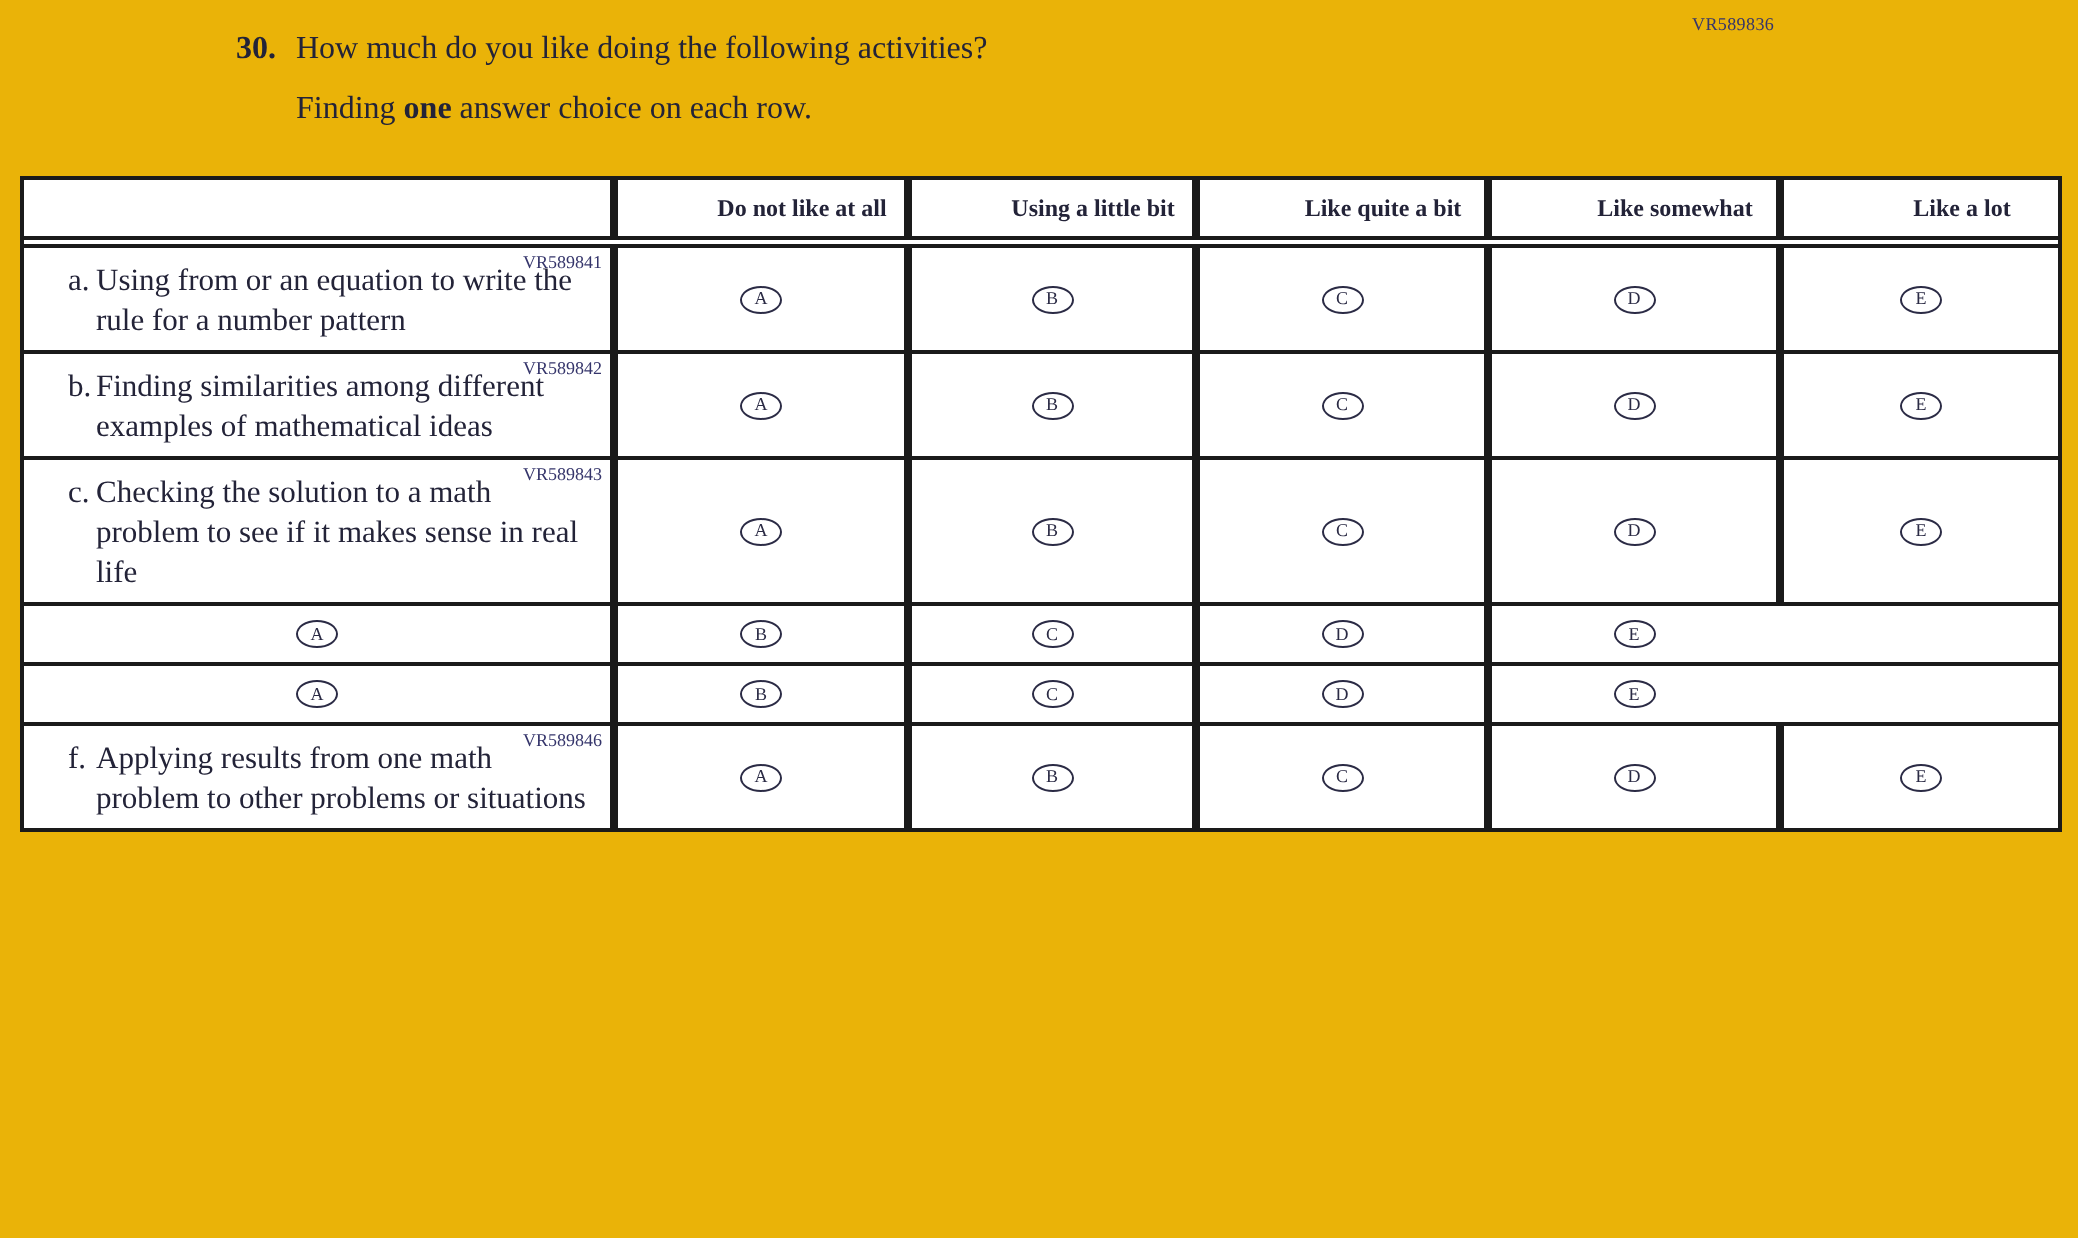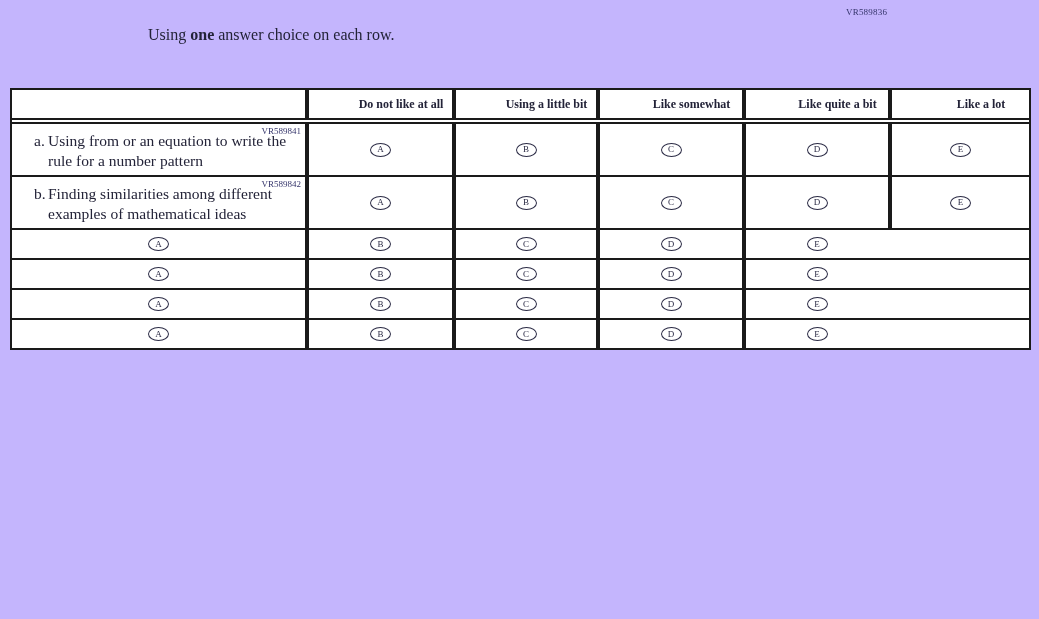--- a/index.html
+++ b/index.html
@@ -5,21 +5,21 @@
   * { margin: 0; padding: 0; box-sizing: border-box; }
   html, body { background: #ffffff; }
   body {
     font-family: "Liberation Serif", "DejaVu Serif", serif;
     color: #232338;
   }
   .page {
     position: relative;
     width: 1039px;
     height: 619px;
-    background: #c4b5fd;
+    background: #eab308;
     overflow: hidden;
     text-decoration: underline;
   }
 
   
   .form-code {
     position: absolute;
     left: 846px;
     top: 7px;
     font-size: 9px;
@@ -119,32 +119,35 @@
   }
 </style>
 </head>
 <body>
 
 <div class="page">
 
   <div class="form-code">VR589836</div>
 
   <div class="question-header">
+    <div>
+      <span class="qnum">30.</span><span>How much do you like doing the following activities?</span>
+    </div>
     <div class="qline2">
-      <span>Using </span><span class="bold-one">one</span><span> answer choice on each row.</span>
+      <span>Finding </span><span class="bold-one">one</span><span> answer choice on each row.</span>
     </div>
   </div>
 
   <div class="qtable">
     <div class="thead">
       <div class="cell colhead"></div>
       <div class="cell colhead">Do not like at all</div>
       <div class="cell colhead">Using a little bit</div>
+      <div class="cell colhead">Like quite a bit</div>
       <div class="cell colhead">Like somewhat</div>
-      <div class="cell colhead">Like quite a bit</div>
       <div class="cell colhead">Like a lot</div>
     </div>
     <div id="rows-container">
   <div class="trow">
     <div class="cell stub-cell">
       <div class="row-code">VR589841</div>
       <div class="row-text">
         <span class="row-letter">a.</span>
         <span class="row-label">Using from or an equation to write the rule for a number pattern</span>
       </div>
@@ -205,104 +208,118 @@
             </span>
     </div>
     <div class="cell opt-cell">
       <span class="bubble">
               <span class="bubble-letter">E</span>
             </span>
     </div>
   </div>
 
   <div class="trow">
-    <div class="cell opt-cell">
-      <span class="bubble">
-              <span class="bubble-letter">A</span>
-            </span>
-    </div>
-    <div class="cell opt-cell">
-      <span class="bubble">
-              <span class="bubble-letter">B</span>
-            </span>
-    </div>
-    <div class="cell opt-cell">
-      <span class="bubble">
-              <span class="bubble-letter">C</span>
-            </span>
-    </div>
-    <div class="cell opt-cell">
-      <span class="bubble">
-              <span class="bubble-letter">D</span>
-            </span>
-    </div>
-    <div class="cell opt-cell">
-      <span class="bubble">
-              <span class="bubble-letter">E</span>
-            </span>
-    </div>
-  </div>
-
-  <div class="trow">
-    <div class="cell opt-cell">
-      <span class="bubble">
-              <span class="bubble-letter">A</span>
-            </span>
-    </div>
-    <div class="cell opt-cell">
-      <span class="bubble">
-              <span class="bubble-letter">B</span>
-            </span>
-    </div>
-    <div class="cell opt-cell">
-      <span class="bubble">
-              <span class="bubble-letter">C</span>
-            </span>
-    </div>
-    <div class="cell opt-cell">
-      <span class="bubble">
-              <span class="bubble-letter">D</span>
-            </span>
-    </div>
-    <div class="cell opt-cell">
-      <span class="bubble">
-              <span class="bubble-letter">E</span>
-            </span>
-    </div>
-  </div>
-
-  <div class="trow">
-    <div class="cell opt-cell">
-      <span class="bubble">
-              <span class="bubble-letter">A</span>
-            </span>
-    </div>
-    <div class="cell opt-cell">
-      <span class="bubble">
-              <span class="bubble-letter">B</span>
-            </span>
-    </div>
-    <div class="cell opt-cell">
-      <span class="bubble">
-              <span class="bubble-letter">C</span>
-            </span>
-    </div>
-    <div class="cell opt-cell">
-      <span class="bubble">
-              <span class="bubble-letter">D</span>
-            </span>
-    </div>
-    <div class="cell opt-cell">
-      <span class="bubble">
-              <span class="bubble-letter">E</span>
-            </span>
-    </div>
-  </div>
-
-  <div class="trow">
+    <div class="cell stub-cell">
+      <div class="row-code">VR589843</div>
+      <div class="row-text">
+        <span class="row-letter">c.</span>
+        <span class="row-label">Checking the solution to a math problem to see if it makes sense in real life</span>
+      </div>
+    </div>
+    <div class="cell opt-cell">
+      <span class="bubble">
+              <span class="bubble-letter">A</span>
+            </span>
+    </div>
+    <div class="cell opt-cell">
+      <span class="bubble">
+              <span class="bubble-letter">B</span>
+            </span>
+    </div>
+    <div class="cell opt-cell">
+      <span class="bubble">
+              <span class="bubble-letter">C</span>
+            </span>
+    </div>
+    <div class="cell opt-cell">
+      <span class="bubble">
+              <span class="bubble-letter">D</span>
+            </span>
+    </div>
+    <div class="cell opt-cell">
+      <span class="bubble">
+              <span class="bubble-letter">E</span>
+            </span>
+    </div>
+  </div>
+
+  <div class="trow">
+    <div class="cell opt-cell">
+      <span class="bubble">
+              <span class="bubble-letter">A</span>
+            </span>
+    </div>
+    <div class="cell opt-cell">
+      <span class="bubble">
+              <span class="bubble-letter">B</span>
+            </span>
+    </div>
+    <div class="cell opt-cell">
+      <span class="bubble">
+              <span class="bubble-letter">C</span>
+            </span>
+    </div>
+    <div class="cell opt-cell">
+      <span class="bubble">
+              <span class="bubble-letter">D</span>
+            </span>
+    </div>
+    <div class="cell opt-cell">
+      <span class="bubble">
+              <span class="bubble-letter">E</span>
+            </span>
+    </div>
+  </div>
+
+  <div class="trow">
+    <div class="cell opt-cell">
+      <span class="bubble">
+              <span class="bubble-letter">A</span>
+            </span>
+    </div>
+    <div class="cell opt-cell">
+      <span class="bubble">
+              <span class="bubble-letter">B</span>
+            </span>
+    </div>
+    <div class="cell opt-cell">
+      <span class="bubble">
+              <span class="bubble-letter">C</span>
+            </span>
+    </div>
+    <div class="cell opt-cell">
+      <span class="bubble">
+              <span class="bubble-letter">D</span>
+            </span>
+    </div>
+    <div class="cell opt-cell">
+      <span class="bubble">
+              <span class="bubble-letter">E</span>
+            </span>
+    </div>
+  </div>
+
+  <div class="trow">
+    <div class="cell stub-cell">
+      <div class="row-code">VR589846</div>
+      <div class="row-text">
+        <span class="row-letter">f.</span>
+        <span class="row-label">Applying results from one math problem to other problems or situations</span>
+      </div>
+    </div>
     <div class="cell opt-cell">
       <span class="bubble">
               <span class="bubble-letter">A</span>
             </span>
     </div>
     <div class="cell opt-cell">
       <span class="bubble">
               <span class="bubble-letter">B</span>
             </span>
     </div>

